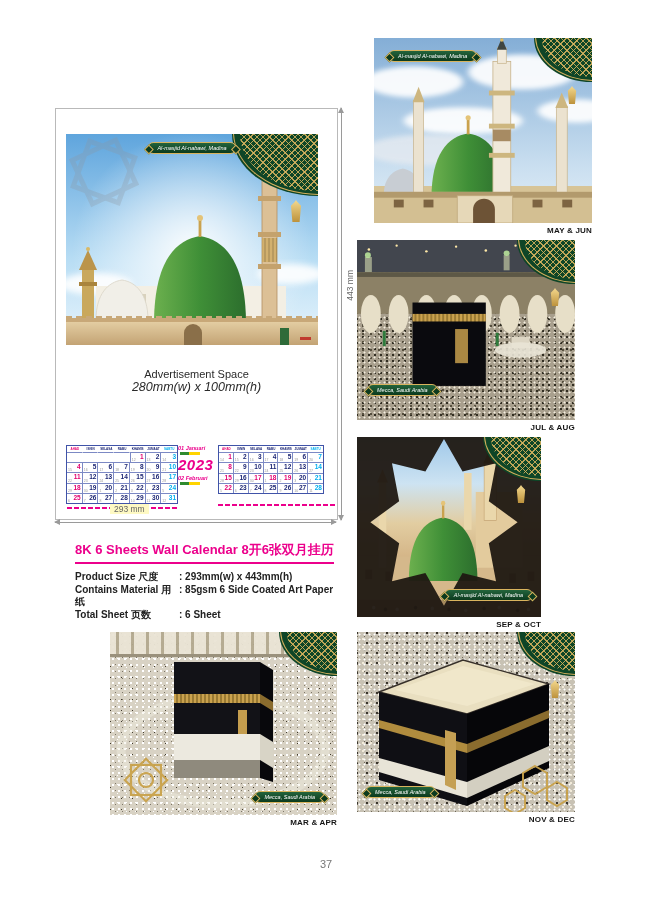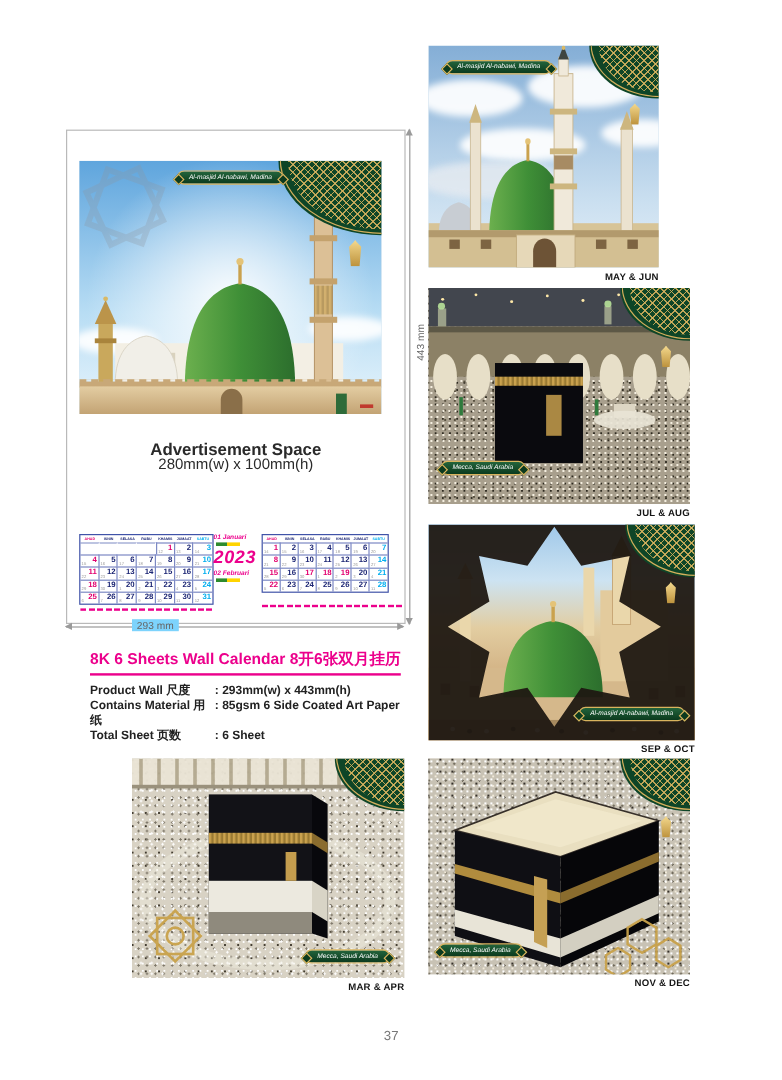--- a/index.html
+++ b/index.html
@@ -14,22 +14,22 @@
   .name-zh{font-size:18px;font-weight:800;color:#ec008c;line-height:22px;}
 
   
   .preview-box{position:absolute;left:55px;top:108px;width:281px;height:410px;border:1px solid #b9b9b9;background:#fff;}
   .photo{position:relative;overflow:hidden;background:#cfe2ef;}
   .photo svg{display:block;width:100%;height:100%;}
   .main-photo{position:absolute;left:10px;top:25px;width:252px;height:211px;}
 
   .ad-space{position:absolute;left:0;right:0;top:260px;text-align:center;color:#2a2a2a;}
   .ad-zh{font-size:10px;font-weight:700;line-height:12px;}
-  .ad-en{font-size:14px;line-height:11px;font-weight:bold;}
-  .ad-size{font-size:12.5px;line-height:15px;}
+  .ad-en{font-size:11px;line-height:11px;}
+  .ad-size{font-size:12.5px;line-height:15px;font-style:italic;}
 
   
   .cal-grid{position:absolute;background:#fff;border:1px solid #4053a8;display:flex;flex-direction:column;box-sizing:border-box;}
   #grid1{left:10px;top:336px;width:112px;height:59px;}
   #grid2{left:162px;top:336px;width:106px;height:49px;}
   .cal-head{display:grid;grid-template-columns:repeat(7,1fr);height:6px;}
   .cal-head span{font-size:3px;font-weight:700;text-align:center;line-height:6px;overflow:hidden;white-space:nowrap;}
   .cal-row{display:grid;grid-template-columns:repeat(7,1fr);flex:1;}
   .cal-cell{position:relative;border-top:.5px solid #7c89c4;border-right:.5px solid #7c89c4;}
   .cal-cell:nth-child(7n){border-right:none;}
@@ -46,35 +46,35 @@
   .f2{left:162px;top:395px;width:118px;}
 
   
   .vdim{position:absolute;left:341px;top:108px;height:412px;width:1px;background:#9a9a9a;}
   .vdim::before{content:"";position:absolute;top:-1px;left:-3px;border:3.5px solid transparent;border-bottom:6px solid #9a9a9a;border-top:none;}
   .vdim::after{content:"";position:absolute;bottom:-1px;left:-3px;border:3.5px solid transparent;border-top:6px solid #9a9a9a;border-bottom:none;}
   .vdim-label{position:absolute;left:345px;top:270px;font-size:8.5px;color:#666;writing-mode:vertical-rl;transform:rotate(180deg);}
   .hdim{position:absolute;left:55px;top:522px;width:281px;height:1px;background:#9a9a9a;}
   .hdim::before{content:"";position:absolute;left:-1px;top:-3px;border:3.5px solid transparent;border-right:6px solid #9a9a9a;border-left:none;}
   .hdim::after{content:"";position:absolute;right:-1px;top:-3px;border:3.5px solid transparent;border-left:6px solid #9a9a9a;border-right:none;}
-  .hdim-label{position:absolute;left:110px;top:516px;font-size:8.5px;color:#666;background:#7dd3fc;padding:0 4px;}
+  .hdim-label{position:absolute;left:110px;top:504px;font-size:8.5px;color:#666;background:#fef9c3;padding:0 4px;}
 
   
   .product{position:absolute;left:75px;top:540px;}
   .product-title{font-size:13px;font-weight:700;color:#ec008c;border-bottom:2px solid #ec008c;padding-bottom:3px;display:inline-block;white-space:nowrap;}
   .specs{margin-top:7px;}
   .spec-row{display:flex;font-size:10px;font-weight:700;color:#222;line-height:12.5px;}
   .spec-label{width:104px;flex:none;}
 
   
   .thumb{position:absolute;}
   .thumb .photo{width:100%;}
-  #t1{left:357px;top:38px;width:192px;} #t1 .photo{height:185px;}
+  #t1{left:374px;top:38px;width:218px;} #t1 .photo{height:185px;}
   #t2{left:357px;top:240px;width:218px;} #t2 .photo{height:180px;}
-  #t3{left:357px;top:437px;width:222px;} #t3 .photo{height:180px;}
+  #t3{left:357px;top:437px;width:184px;} #t3 .photo{height:180px;}
   #t4{left:110px;top:632px;width:227px;} #t4 .photo{height:183px;}
   #t5{left:357px;top:632px;width:218px;} #t5 .photo{height:180px;}
   .thumb-label{text-align:right;font-size:8px;font-weight:700;letter-spacing:.2px;color:#151515;margin-top:3px;}
 
   
   .dots-day{background-color:#d8d2c4;background-image:
     radial-gradient(#ffffff .9px,transparent 1.1px),
     radial-gradient(#ffffff .8px,transparent 1px),
     radial-gradient(#7d7668 .8px,transparent 1px),
     radial-gradient(#403a2e .7px,transparent .9px);
@@ -525,21 +525,21 @@
 
   <div class="vdim"></div>
   <div class="vdim-label">443 mm</div>
   <div class="hdim"></div>
   <div class="hdim-label">293 mm</div>
 
   <div class="product">
     <div class="product-title">8K 6 Sheets Wall Calendar 8开6张双月挂历</div>
     <div class="specs">
       <div class="spec-row">
-        <span class="spec-label">Product Wall 尺度</span>
+        <span class="spec-label">Product Size 尺度</span>
         <span class="spec-value">: 293mm(w) x 443mm(h)</span>
       </div>
       <div class="spec-row">
         <span class="spec-label">Contains Material 用纸</span>
         <span class="spec-value">: 85gsm 6 Side Coated Art Paper</span>
       </div>
       <div class="spec-row">
         <span class="spec-label">Total Sheet 页数</span>
         <span class="spec-value">: 6 Sheet</span>
       </div>

